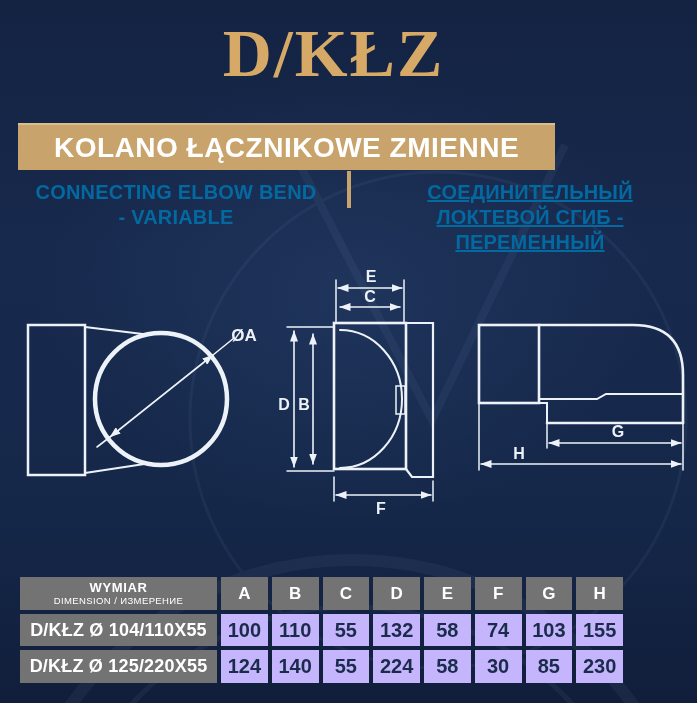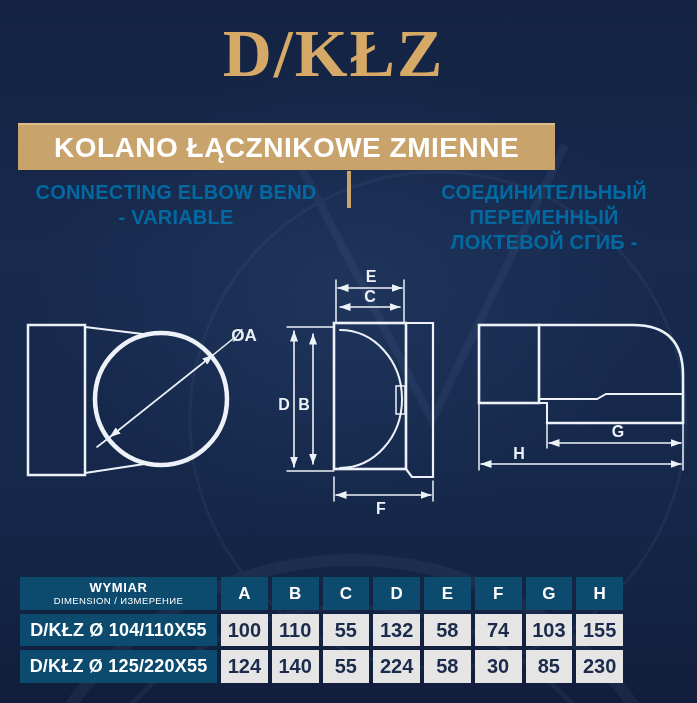--- a/index.html
+++ b/index.html
@@ -25,36 +25,36 @@
   }
   .banner span{
     color:#ffffff;font-weight:bold;font-size:28px;letter-spacing:0.5px;
   }
   
   .sub{
     top:180px;color:#0369a1;font-weight:bold;font-size:20px;line-height:25px;
     text-align:center;letter-spacing:0.2px;
   }
   .sub-en{left:20px;width:312px;}
-  .sub-ru{left:398px;width:292px;}
+  .sub-ru{left:384px;width:292px;text-decoration:underline;}
   .divider{left:347px;top:171px;width:4px;height:37px;background:#c8a36b;}
   
   svg.drawing{left:0;top:0;pointer-events:none;}
   svg.drawing text{
     font-family:"Liberation Sans",sans-serif;font-weight:bold;fill:#edf2f8;
   }
   
   .dim-table{
     left:20px;top:577px;width:603px;
     display:grid;grid-template-columns:197px repeat(8,1fr);
     grid-template-rows:33px 32px 33px;gap:4px;
   }
   .cell{display:flex;align-items:center;justify-content:center;box-sizing:border-box;}
-  .cell.gold{background:#0c4a6e;color:#ffffff;justify-content:center;}
-  .cell.white{background:#e5e5e5;color:#1b2b4b;font-weight:bold;font-size:20px;}
+  .cell.gold{background:#737373;color:#ffffff;justify-content:center;}
+  .cell.white{background:#c4b5fd;color:#1b2b4b;font-weight:bold;font-size:20px;}
   .head-main{flex-direction:column;line-height:1.15;}
   .head-main .t1{font-size:13px;font-weight:bold;letter-spacing:0.6px;}
   .head-main .t2{font-size:9.5px;font-weight:normal;letter-spacing:0.4px;}
   .col-letter{font-size:17px;font-weight:bold;}
   .row-label{font-size:18px;font-weight:bold;letter-spacing:0.2px;}
 </style>
 </head>
 <body>
 
 <svg class="drawing abs" width="697" height="703" viewBox="0 0 697 703">
@@ -131,22 +131,22 @@
   <span>KOLANO ŁĄCZNIKOWE ZMIENNE</span>
 </div>
 
 <div class="sub sub-en abs">
   <div>CONNECTING ELBOW BEND</div>
   <div>- VARIABLE</div>
 </div>
 <div class="divider abs"></div>
 <div class="sub sub-ru abs">
   <div>СОЕДИНИТЕЛЬНЫЙ</div>
+  <div>ЛОКТЕВОЙ СГИБ -</div>
   <div>ПЕРЕМЕННЫЙ</div>
-  <div>ЛОКТЕВОЙ СГИБ -</div>
 </div>
 
 <div class="dim-table abs">
 
   <div class="cell gold head-main">
     <div class="t1">WYMIAR</div>
     <div class="t2">DIMENSION / ИЗМЕРЕНИЕ</div>
   </div>
   <div class="cell gold col-letter">A</div>
   <div class="cell gold col-letter">B</div>

